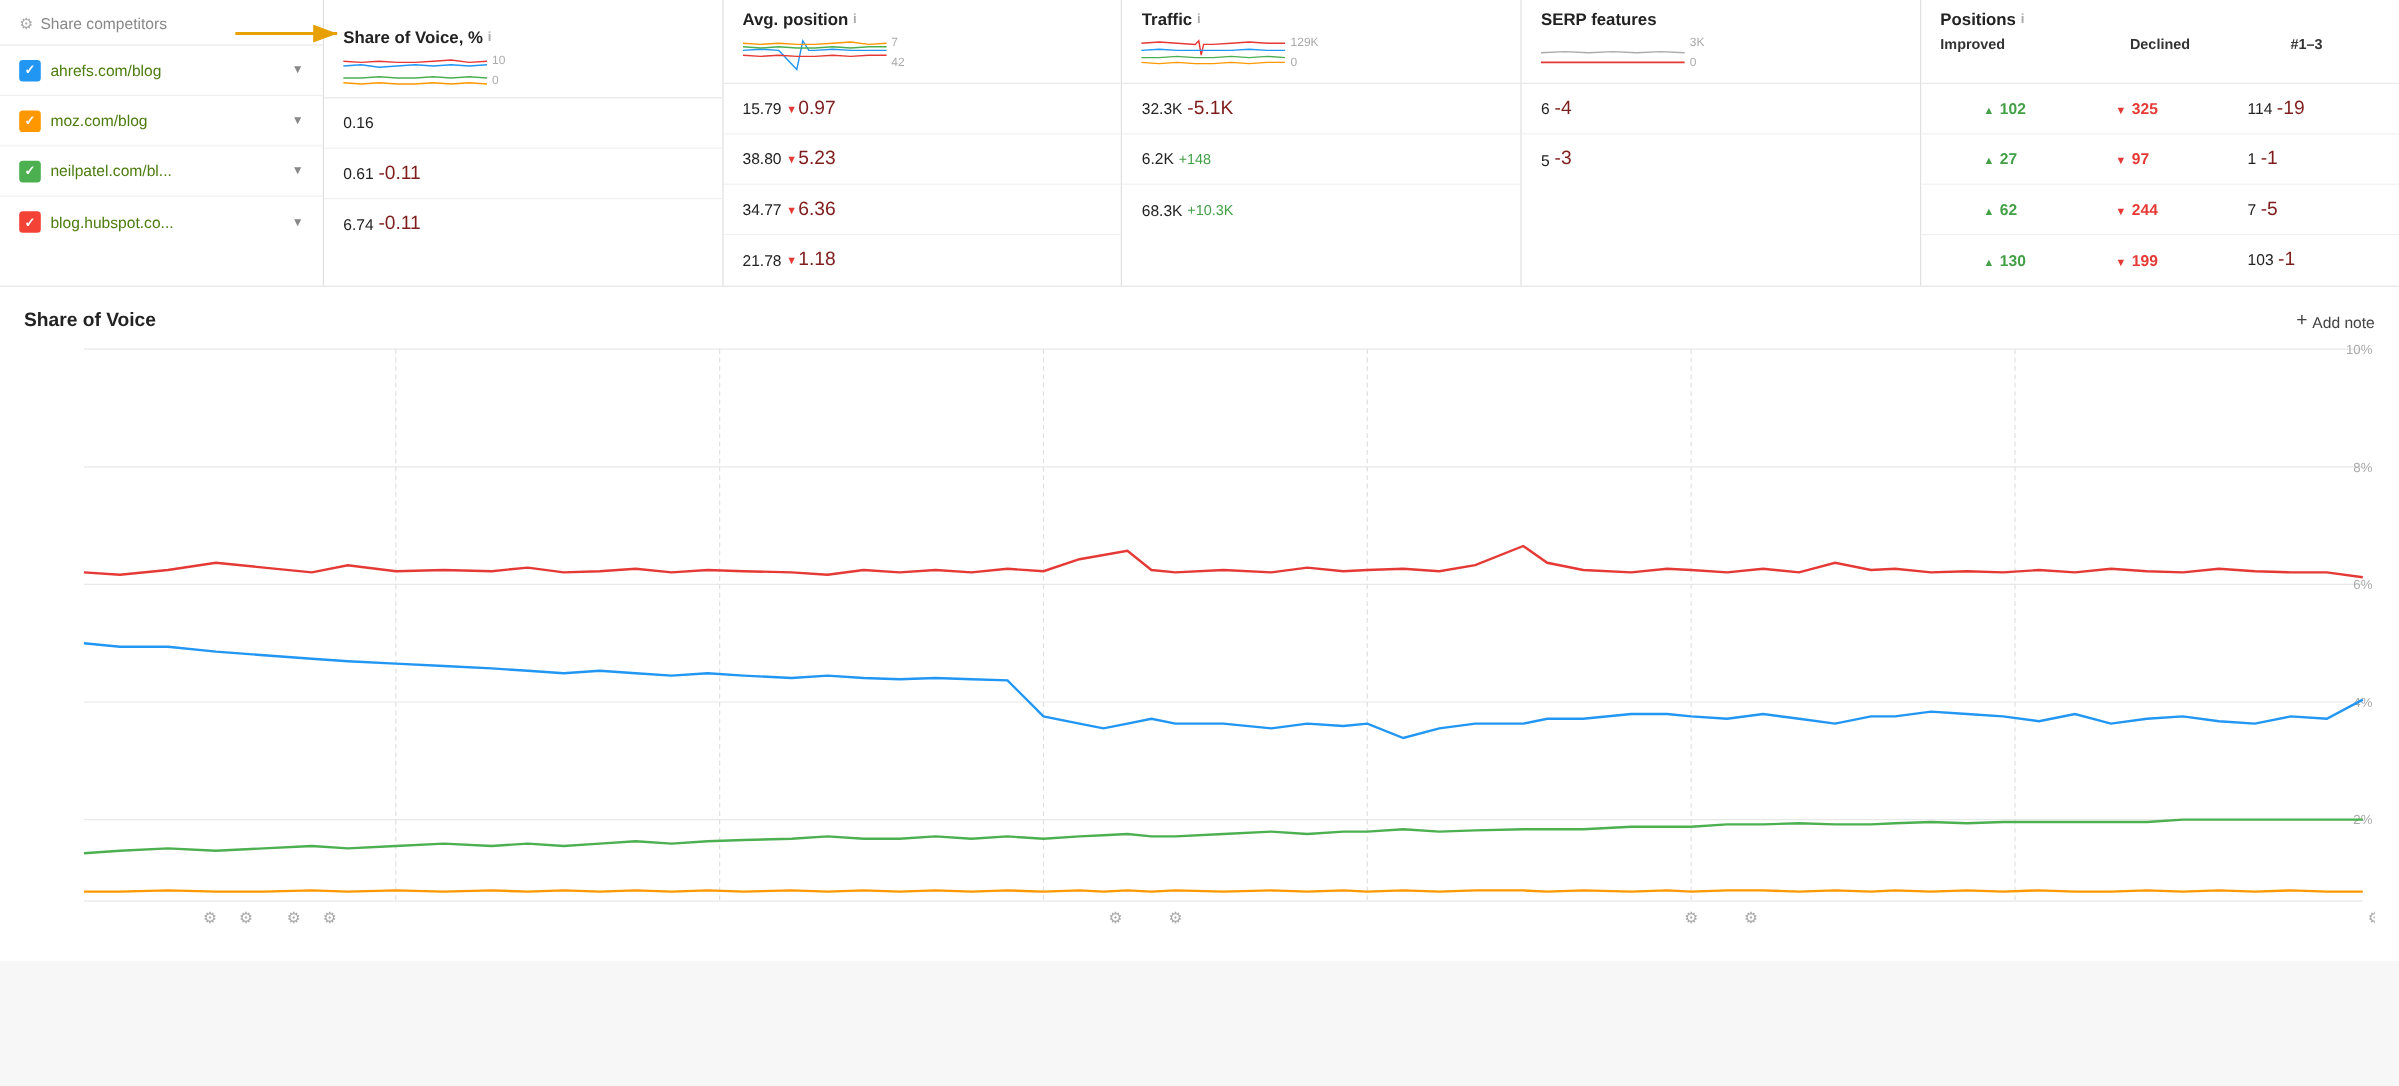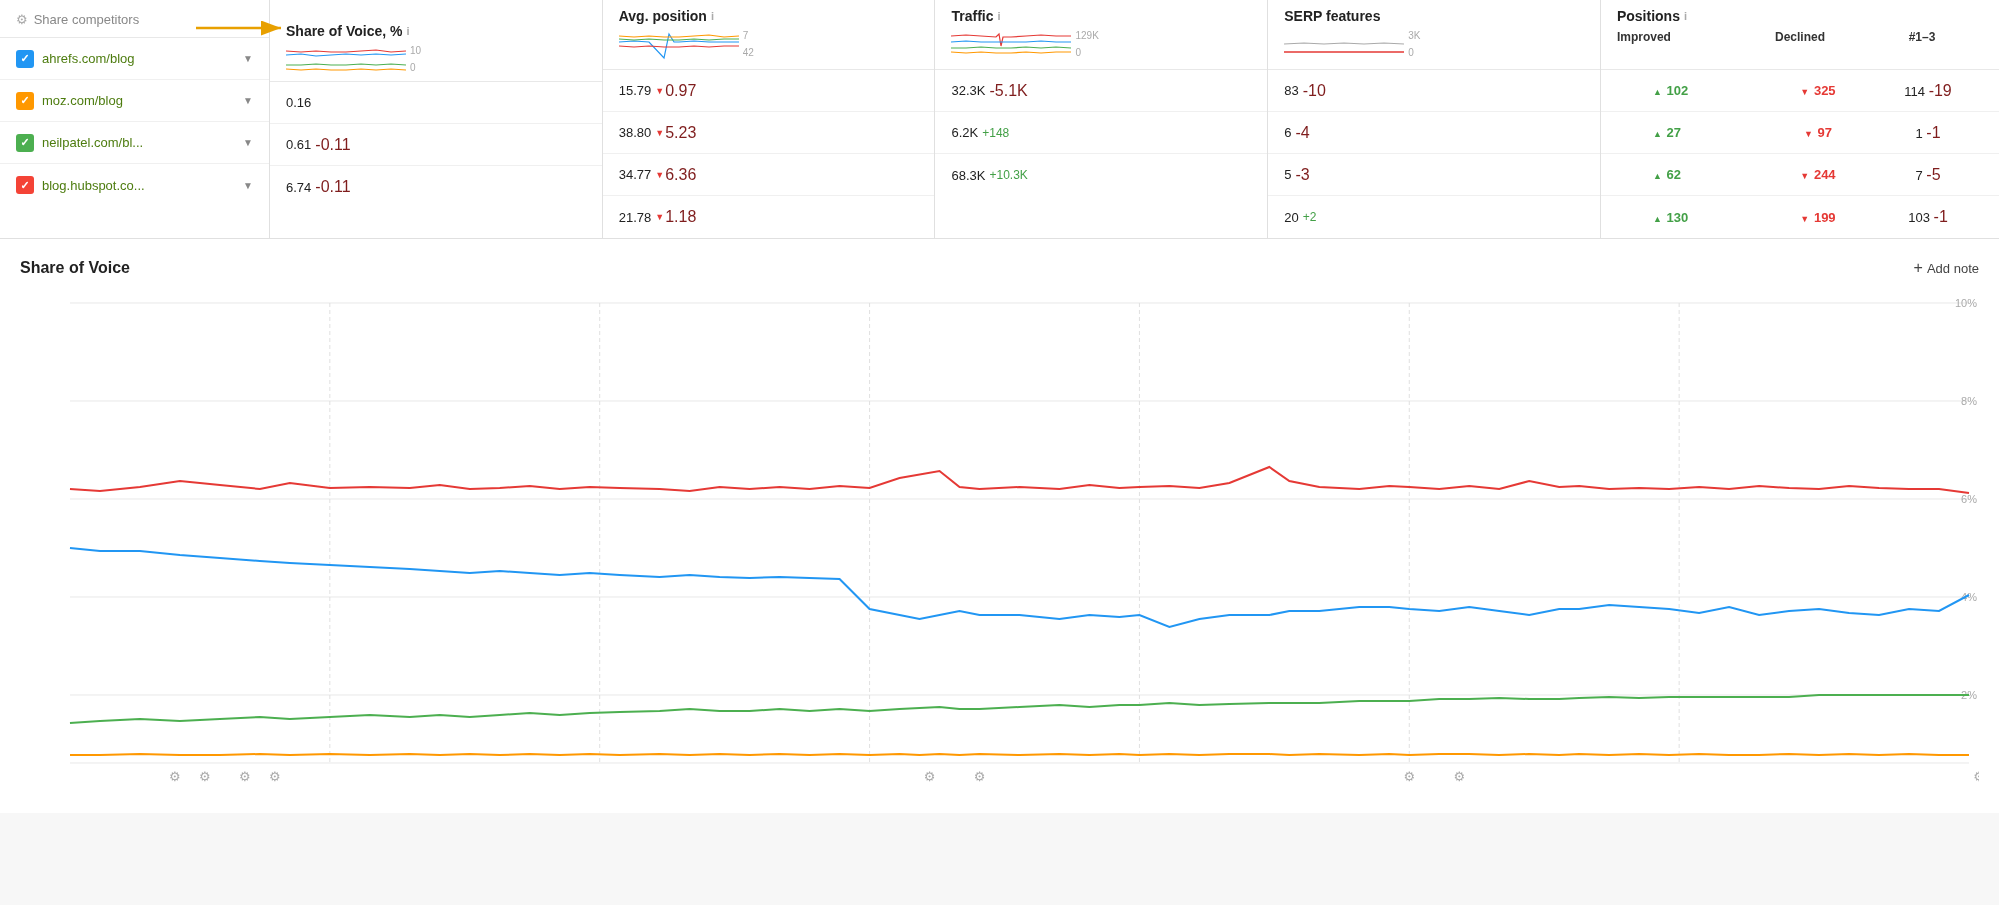--- a/index.html
+++ b/index.html
@@ -45,28 +45,28 @@
     .positions-col { flex: 1.2; }
     .positions-header { padding: 8px 16px 6px 16px; border-bottom: 1px solid #e8e8e8; min-height: 70px; }
     .positions-title { font-size: 14px; font-weight: 600; color: #222; display: flex; align-items: center; gap: 4px; margin-bottom: 6px; }
     .positions-subheaders { display: flex; gap: 0; }
     .pos-sub { flex: 1; text-align: center; font-size: 12px; font-weight: 600; color: #333; }
     .pos-sub:first-child { text-align: left; }
 
     .positions-cell { padding: 8px 16px; border-bottom: 1px solid #f0f0f0; min-height: 42px; display: flex; align-items: center; }
     .positions-cell:last-child { border-bottom: none; }
     .pos-val-group { display: flex; flex: 1; align-items: center; margin-left: 36px; }
-    .pos-val { flex: 1; text-align: center; font-size: 13px; }
+    .pos-val { flex: 1; text-align: left; font-size: 13px; }
     .pos-val:first-child { text-align: left; }
     .pos-improved { color: #43a047; font-weight: 600; font-size: 13px; }
     .pos-declined { color: #e53935; font-weight: 600; font-size: 13px; }
 
     
     .chart-section { background: #fff; margin-top: 0; padding: 20px 20px 0 20px; }
-    .chart-header { display: flex; justify-content: space-between; align-items: center; margin-bottom: 16px; }
+    .chart-header { display: flex; justify-content: space-between; align-items: center; margin-bottom: 4px; }
     .chart-title { font-size: 16px; font-weight: 600; color: #222; }
     .add-note-btn { font-size: 13px; color: #444; cursor: pointer; display: flex; align-items: center; gap: 4px; }
     .plus-icon { font-size: 16px; font-weight: 300; }
 
     .chart-wrapper { position: relative; width: 100%; height: 520px; }
     .chart-svg { width: 100%; height: 490px; }
 
     
     .mini-chart-container { display: flex; align-items: center; gap: 4px; margin-top: 4px; }
     .mini-chart-right-labels { display: flex; flex-direction: column; justify-content: space-between; font-size: 10px; color: #aaa; height: 28px; }
@@ -247,34 +247,26 @@
               <polyline points="0,16 20,15 40,16 60,15 80,16 100,15 120,16" fill="none" stroke="#aaa" stroke-width="1.2"></polyline>
               <line x1="0" y1="24" x2="120" y2="24" stroke="#e53935" stroke-width="1.5"></line>
             </svg>
             <div class="mini-chart-right-labels">
               <span>3K</span>
               <span>0</span>
             </div>
           </div>
         </div>
         <div class="metric-cell">
-          <span class="val-main">83</span>
-          <span class="val-neg">-10</span>
-        </div>
-        <div class="metric-cell">
           <span class="val-main">6</span>
           <span class="val-neg">-4</span>
         </div>
         <div class="metric-cell">
           <span class="val-main">5</span>
           <span class="val-neg">-3</span>
-        </div>
-        <div class="metric-cell">
-          <span class="val-main">20</span>
-          <span class="val-pos">+2</span>
         </div>
       </div>
 
       <div class="metric-col positions-col">
         <div class="positions-header">
           <div class="positions-title">
             <span>Positions</span>
             <span class="info-icon">i</span>
           </div>
           <div class="positions-subheaders">

